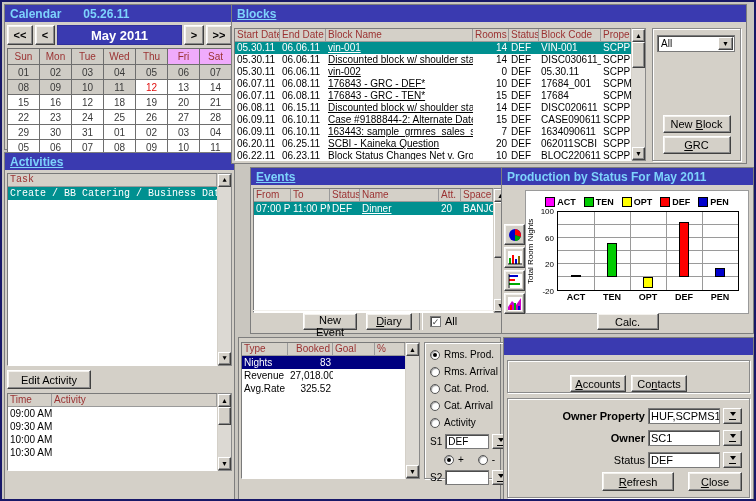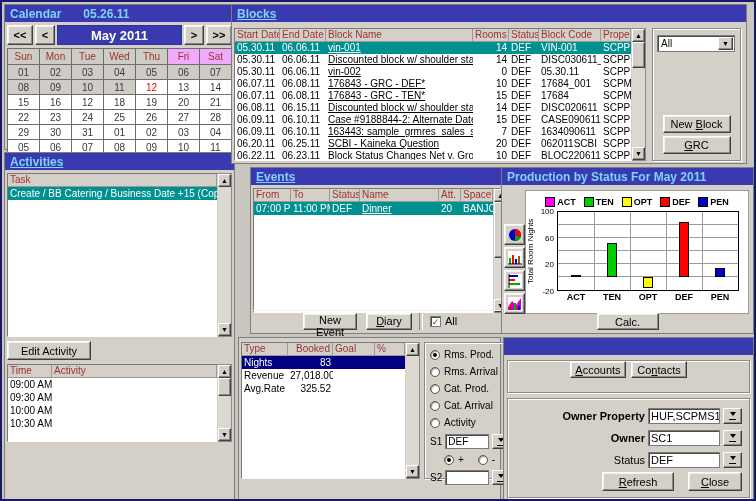--- a/index.html
+++ b/index.html
@@ -35,21 +35,21 @@
   .month-box{flex:1;background:#3a3ab0;color:#fff;font-weight:bold;font-size:13px;text-align:center;line-height:20px;border:1px solid #30309a;}
   .cal-grid{margin:0 2px;display:grid;grid-template-columns:repeat(7,1fr);grid-template-rows:15px repeat(6,14px);background:#6e6e6e;gap:1px;border:1px solid #6e6e6e;}
   .c-cell{display:flex;align-items:center;justify-content:center;font-size:10px;background:#fff;}
   .c-head{background:#cfccc5;color:#9b3232;}
   .c-wk{background:#f0abfc;}
   .c-day{color:#3a3a3a;}
   .c-dim{background:#cfccc5;}
   .c-today{color:#e01010;}
   
   #activities{left:2px;top:150px;width:231px;height:348px;}
-  #task-outer{margin:3px 2px 0;height:164px;}
+  #task-outer{margin:3px 2px 0;height:193px;font-family:Liberation Mono, monospace;}
   #task-grid{flex:1;}
   #task-grid .g-row{height:13px;}
   .act-btns{display:flex;gap:3px;margin:4px 2px 0;}
   .act-btns button{height:19px;}
   #btn-newtask{width:108px;}
   #btn-editact{width:84px;}
   #time-outer{margin:4px 2px 0;height:78px;}
   #time-grid{flex:1;}
   
   #blocks{left:229px;top:2px;width:516px;height:160px;}
@@ -107,21 +107,21 @@
   .s-row{display:flex;align-items:center;gap:3px;margin-top:3px;font-size:10px;}
   .tbox{height:15px;background:#fff;border:1px solid #7a7a7a;box-shadow:inset 1px 1px 0 #4c4c4c;font-size:10px;line-height:14px;padding-left:2px;box-sizing:border-box;white-space:nowrap;overflow:hidden;}
   .s-row .tbox{width:44px;}
   .cmb{width:17px;height:15px;background:#d4d0c8;border:1px solid #404040;border-top-color:#fff;border-left-color:#fff;box-shadow:inset -1px -1px 0 #8a8a8a;display:flex;align-items:center;justify-content:center;box-sizing:border-box;}
   .cg{display:flex;flex-direction:column;align-items:center;}
   .cg .tri{width:0;height:0;border:3px solid transparent;border-top:4px solid #000;}
   .cg .bar2{width:7px;height:1px;background:#000;margin-top:0px;}
   .sign-row{display:flex;justify-content:center;gap:14px;margin:5px 0 2px;}
   
   #owner{left:501px;top:335px;width:251px;height:163px;}
-  .owner-g1{margin:5px 3px 0;height:33px;display:flex;align-items:flex-start;justify-content:center;gap:5px;}
+  .owner-g1{margin:5px 3px 0;height:33px;display:flex;align-items:flex-end;justify-content:center;gap:5px;}
   .owner-g1 button{width:56px;height:17px;}
   .owner-g2{margin:5px 3px;position:relative;height:100px;padding-top:9px;box-sizing:border-box;}
   .fld-row{display:flex;align-items:center;justify-content:flex-end;gap:3px;margin:0 7px 6px 0;}
   .fld-lbl{font-size:11px;text-align:right;}
   .fld-lbl.b{font-weight:bold;}
   .fld-row .tbox{width:72px;height:16px;font-size:11px;line-height:15px;}
   .fld-row .cmb{width:19px;height:16px;}
   .owner-btns{position:absolute;right:7px;bottom:6px;display:flex;gap:14px;}
   #btn-refresh{width:72px;height:19px;}
   #btn-close{width:54px;height:19px;}

